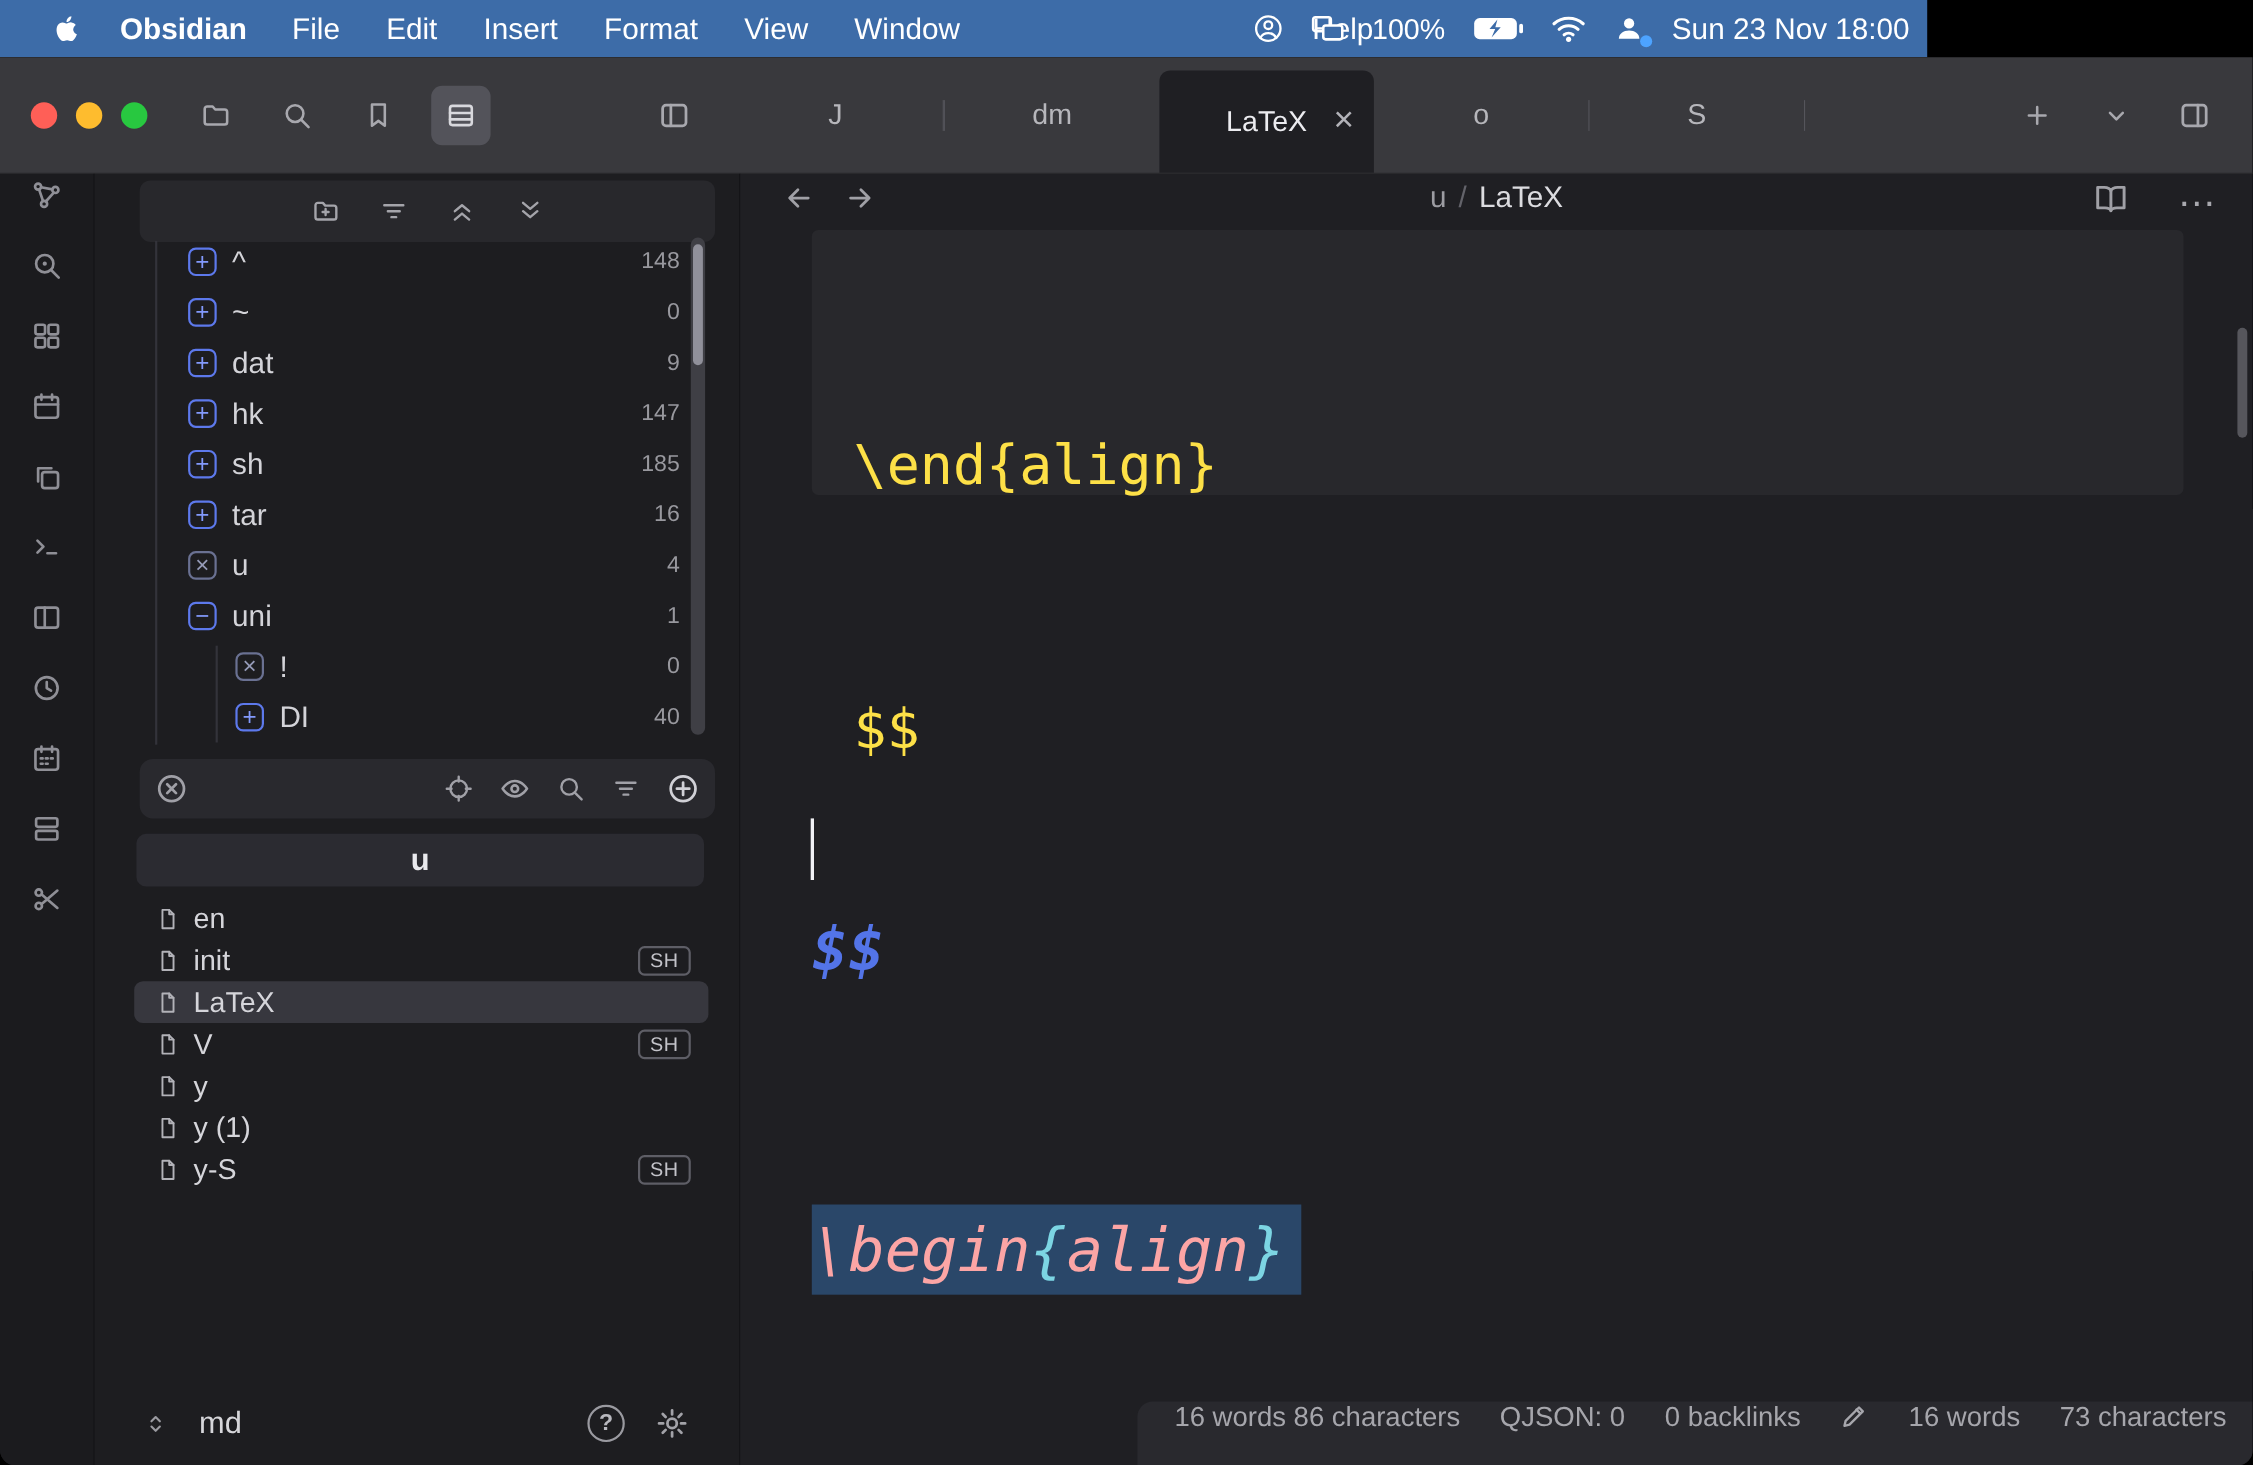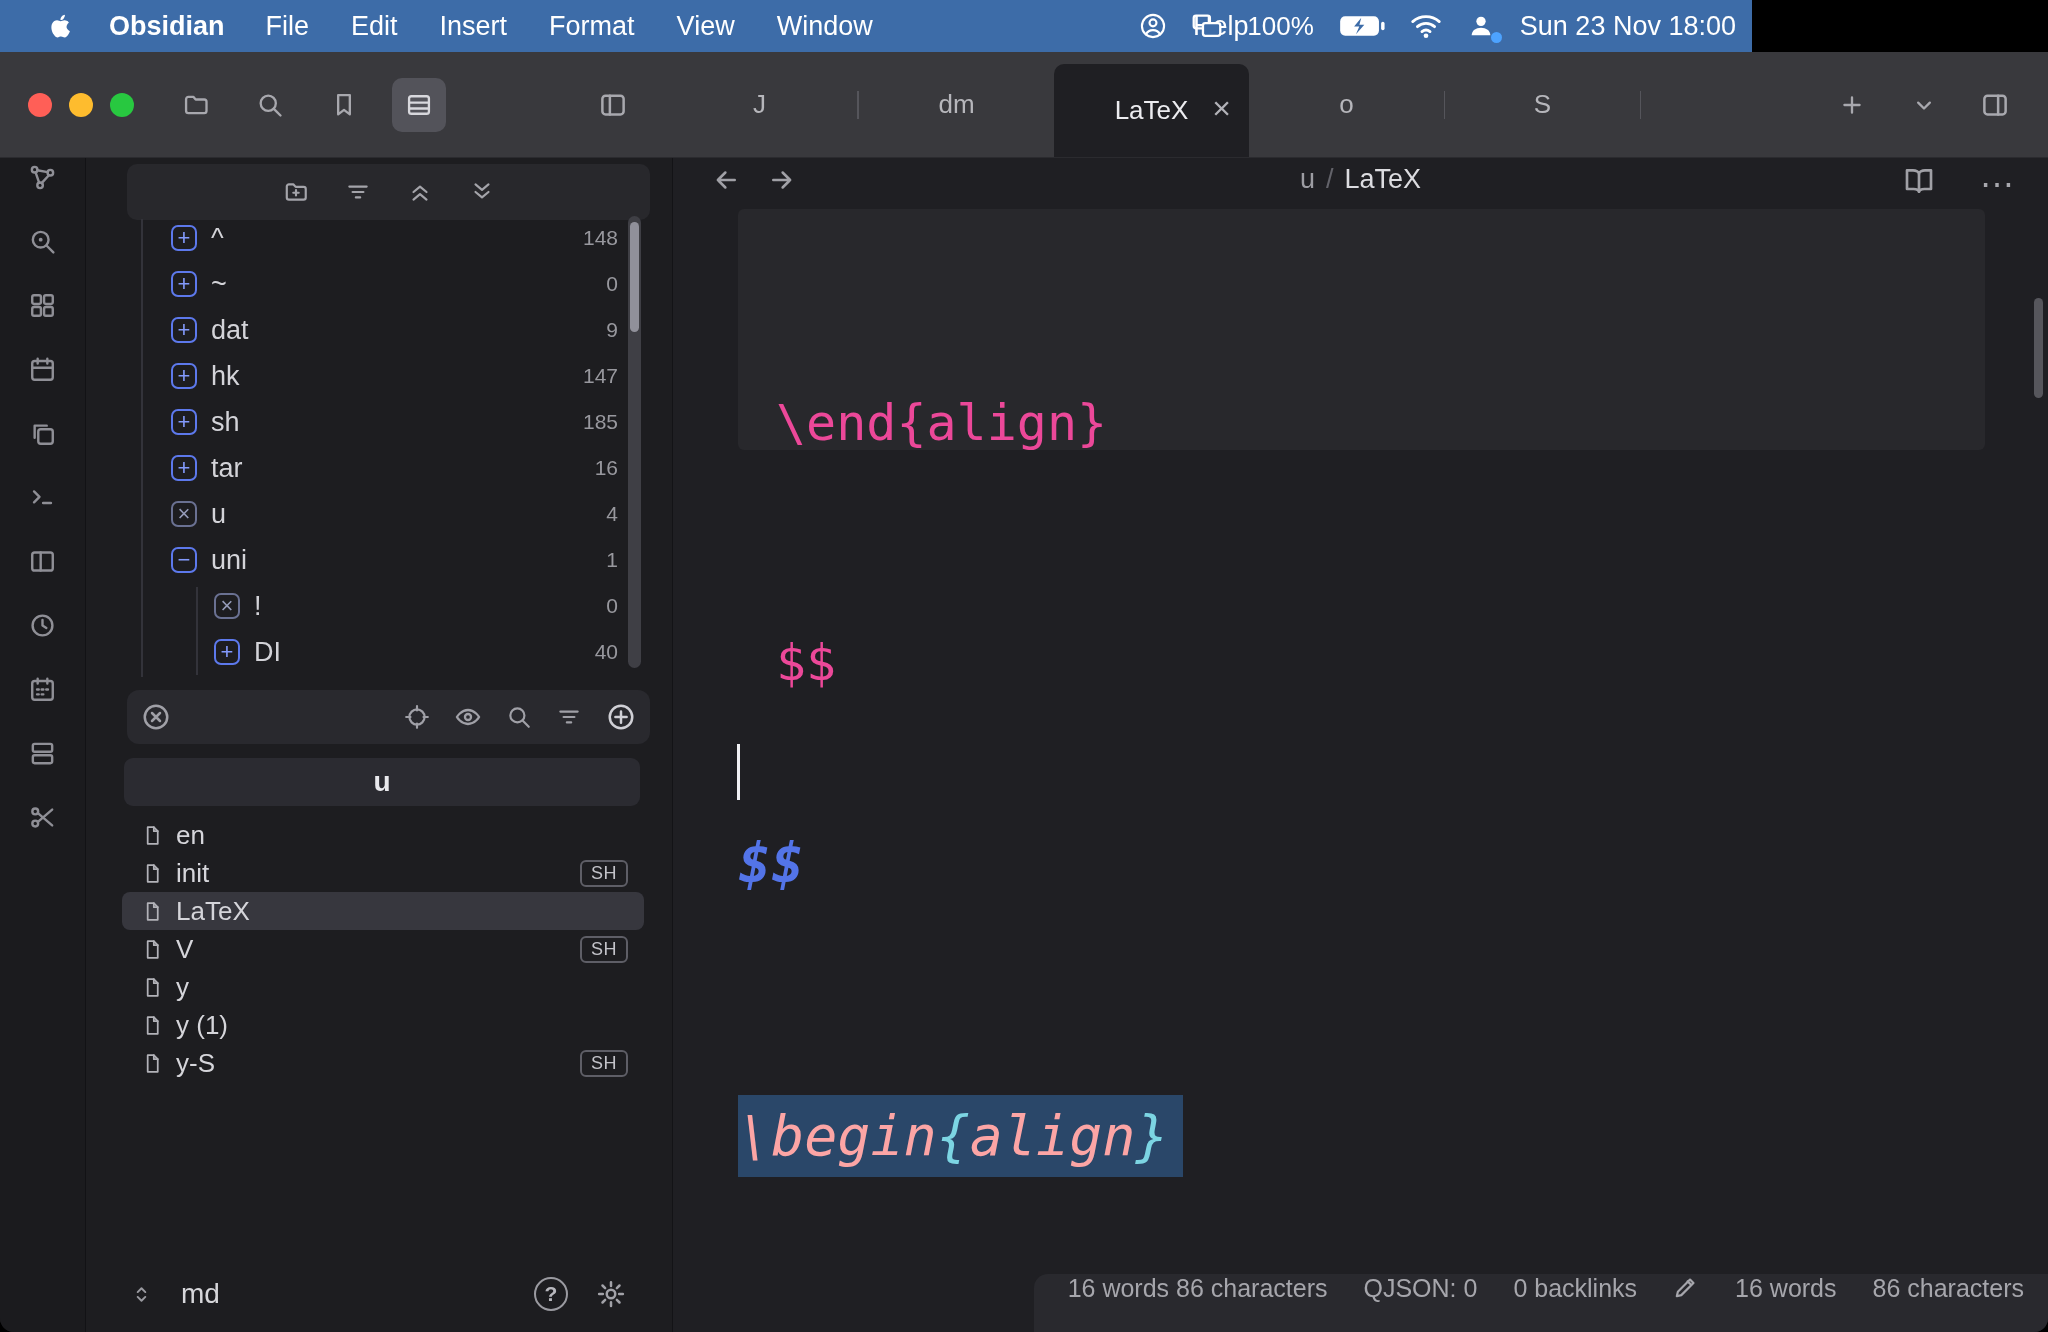--- a/index.html
+++ b/index.html
@@ -83,21 +83,21 @@
 
   
   .editor{position:absolute;left:673px;right:0;top:0;bottom:0;background:#1f1f23;overflow:hidden}
   .ed-header{position:absolute;left:0;right:0;top:0;height:44px}
   .nav{position:absolute;top:7px;color:#a0a0a6}
   .crumb{position:absolute;left:0;right:0;top:0;height:42px;display:flex;align-items:center;justify-content:center;gap:11px;font-size:27px}
   .crumb .cf{color:#9c9ca2}
   .crumb .cs{color:#63636a}
   .crumb .cc{color:#dcdce0}
   .tblock{position:absolute;left:65px;top:51px;width:1247px;height:241px;background:#28282c;border-radius:6px;
-          padding:14px 0 0 38px;font-family:"DejaVu Sans Mono",monospace;font-size:50px;line-height:80px;color:#ec4899;white-space:pre}
+          padding:14px 0 0 38px;font-family:"DejaVu Sans Mono",monospace;font-size:50px;line-height:80px;color:#fde047;white-space:pre}
   .math{position:absolute;left:65px;top:478px;width:1310px;font-family:"DejaVu Sans Mono",monospace;
         font-style:italic;font-size:55px;line-height:91px;white-space:pre}
   .sel{background:#2a4769;padding:9px 14px 9px 0}
   .td{color:#5374e8;font-weight:bold}
   .tc{color:#fca5a5}
   .tb{color:#7cd5e3}
   .caret{position:absolute;left:64px;top:586px;width:3px;height:56px;background:#f0f0f4}
   .escroll{position:absolute;right:5px;top:140px;width:9px;height:100px;background:#56565c;border-radius:5px}
   .status{position:absolute;right:0;bottom:0;height:58px;background:#29292e;border-top-left-radius:14px;
           display:flex;align-items:flex-start;gap:36px;padding:0 24px 0 34px;font-size:25px;color:#a6a6ac;white-space:nowrap}
@@ -583,19 +583,19 @@
           <span>16 words 86 characters</span>
           <span>QJSON: 0</span>
           <span>0 backlinks</span>
           <span>
               <svg class="ic" width="26" height="26" viewBox="0 0 24 24">
                 <path d="M3.5 20.5l4.2-1L18.9 8.3l-3.2-3.2L4.5 16.3z"></path>
                 <path d="M13.5 6.8l3.2 3.2"></path>
               </svg>
             </span>
           <span>16 words</span>
-          <span>86 characters</span>
+          <span>73 characters</span>
         </div>
       </div>
 
     </div>
   </div>
 </div>
 
 </body></html>

